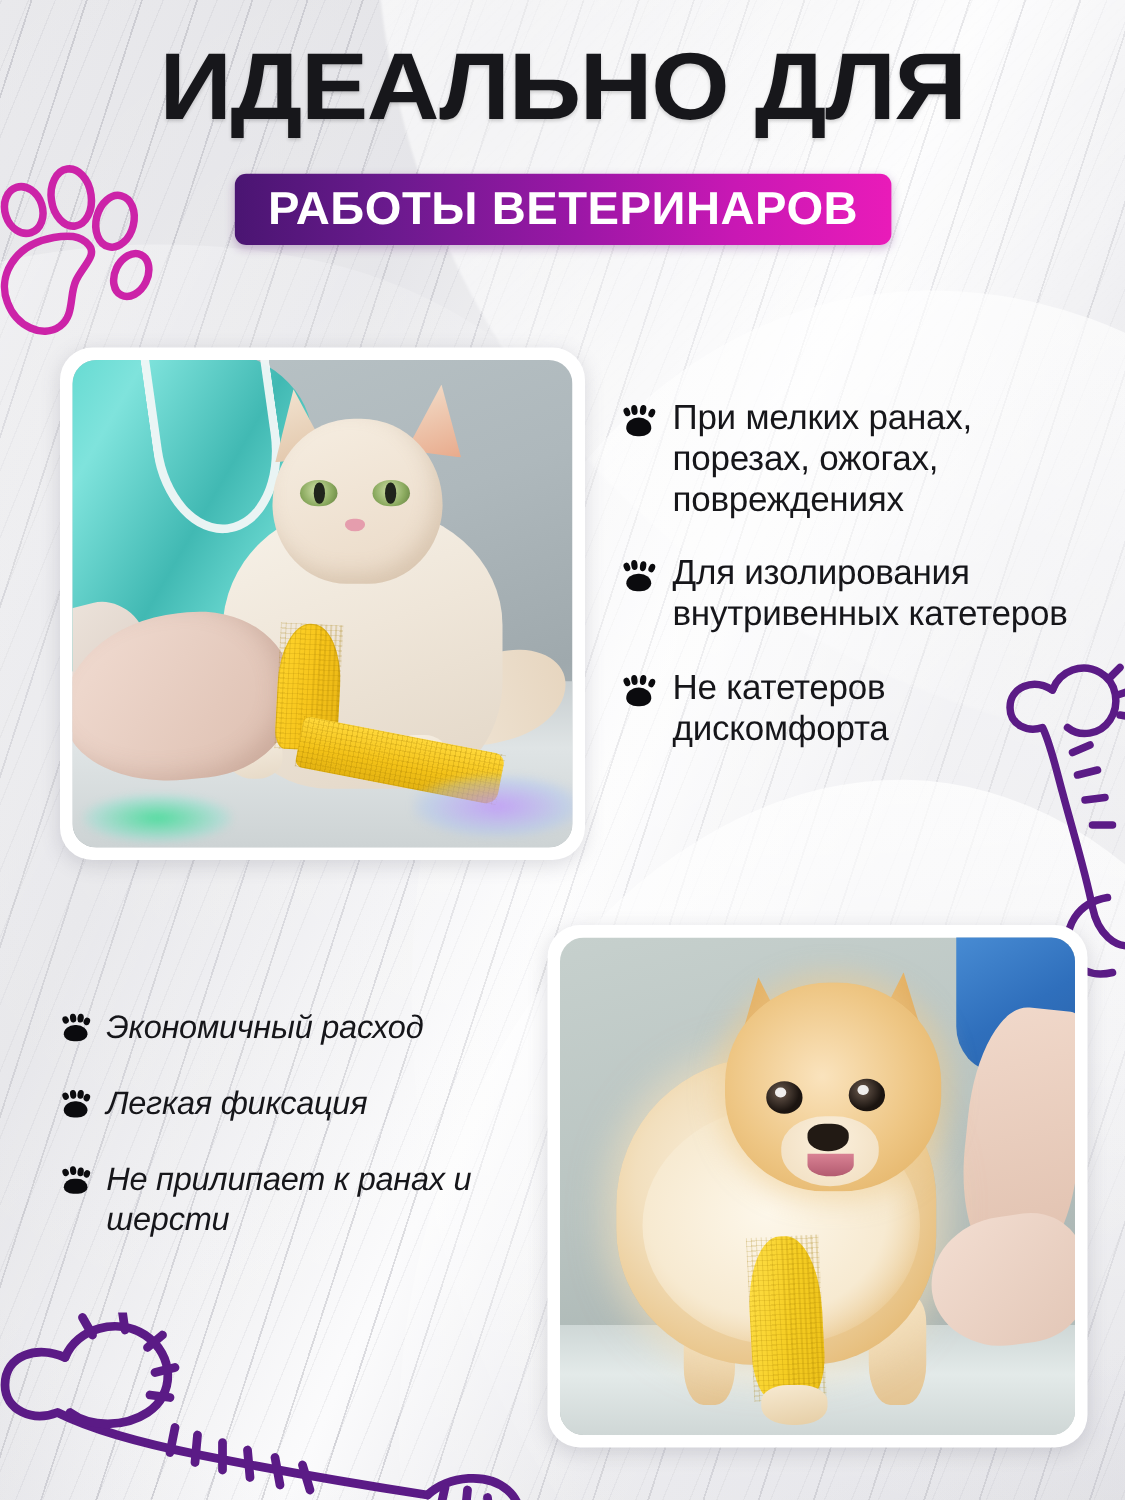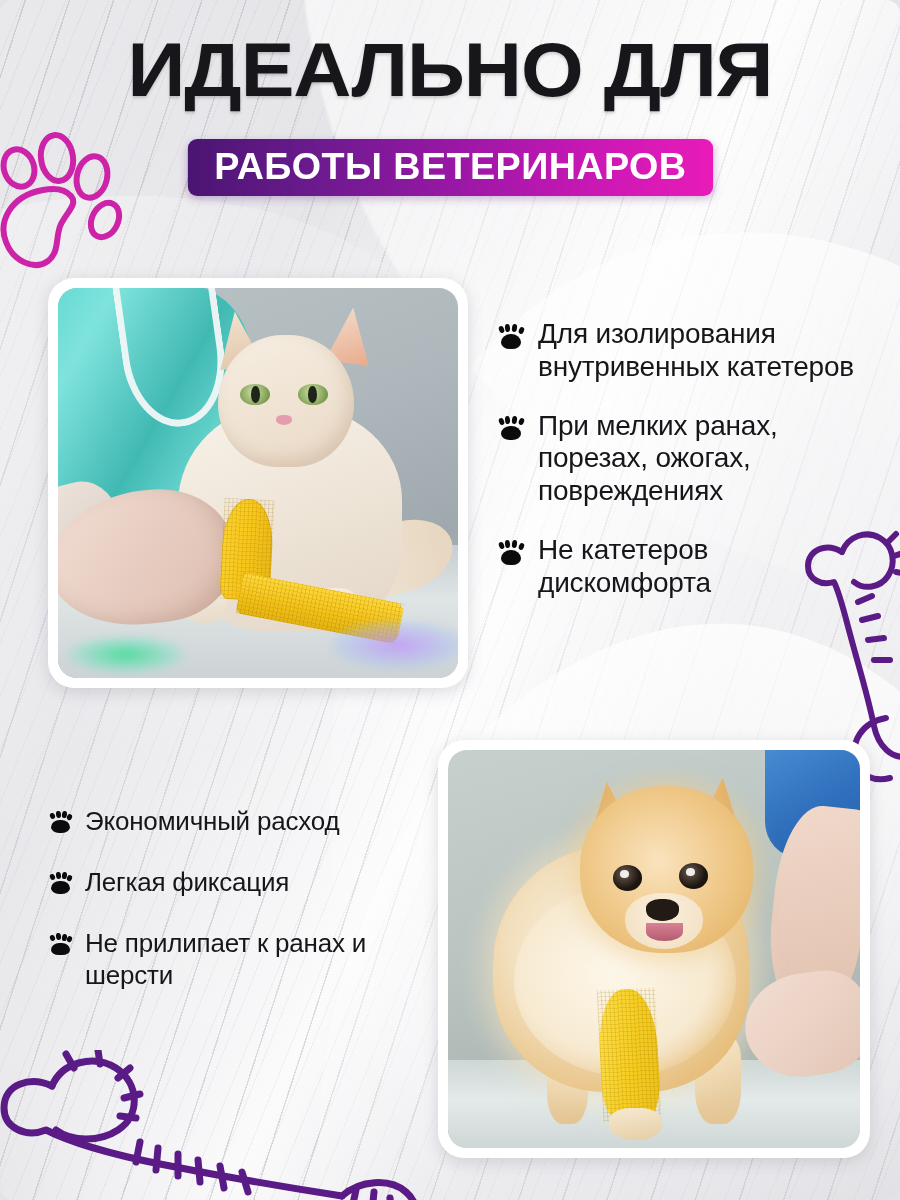--- a/index.html
+++ b/index.html
@@ -1,21 +1,21 @@
 <!DOCTYPE html>
 <html><head>
 <meta charset="utf-8">
 <style>
   html,body{margin:0;padding:0;}
   body{
     width:900px;height:1200px;overflow:hidden;position:relative;
     font-family:"Liberation Sans","DejaVu Sans",sans-serif;
     background:#e4e4e7;
   }
-  #stage{position:absolute;inset:0;overflow:hidden;border-radius:14px;}
+  #stage{position:absolute;inset:0;overflow:hidden;}
 
   
   .bg-base{
     position:absolute;inset:0;
     background:
       linear-gradient(115deg,#e9e9ec 0%,#e2e2e6 28%,#f3f3f5 46%,#fbfbfc 54%,#e6e6ea 70%,#dfdfe4 100%);
   }
   .bg-stripes{
     position:absolute;inset:-10%;
     background-image:repeating-linear-gradient(108deg,
@@ -194,21 +194,21 @@
     background:linear-gradient(100deg,#ffe04a,#f5cd22 55%,#ecc018);
     border-radius:46% 46% 28% 28%;transform:rotate(-3deg);}
   .dog-pawf{position:absolute;left:39%;top:90%;width:13%;height:8%;
     background:linear-gradient(170deg,#f7ead2,#e5cda4);border-radius:40% 40% 46% 46%;}
 
   
   .bullets{position:absolute;}
   .b-right{left:497px;top:318px;width:386px;}
   .b-left{left:48px;top:806px;width:350px;}
   .bullet{display:flex;align-items:flex-start;margin-bottom:26px;}
-  .b-left .bullet{margin-bottom:30px;}
+  .b-left .bullet{margin-bottom:30px;font-style:italic;}
   .pawicon{flex:0 0 auto;width:28px;height:26px;margin-right:13px;margin-top:6px;position:relative;}
   .b-left .pawicon{width:25px;height:23px;margin-top:5px;margin-right:12px;}
   .pawicon i{position:absolute;background:#0b0b0e;border-radius:50%;display:block;}
   .pawicon .t1{width:19%;height:26%;left:6%;top:8%;transform:rotate(-22deg);}
   .pawicon .t2{width:19%;height:30%;left:30%;top:0%;transform:rotate(-7deg);}
   .pawicon .t3{width:19%;height:30%;left:54%;top:1%;transform:rotate(9deg);}
   .pawicon .t4{width:18%;height:26%;left:77%;top:11%;transform:rotate(24deg);}
   .pawicon .pad{width:74%;height:56%;left:13%;top:40%;border-radius:48% 48% 44% 44%/56% 56% 44% 44%;}
   .btext{font-size:28px;line-height:1.17;color:#16161a;font-weight:400;letter-spacing:-.2px;}
   .b-left .btext{font-size:26px;line-height:1.2;}
@@ -348,40 +348,40 @@
 
   <div class="bullets b-right">
     <div class="bullet">
       <span class="pawicon">
         <i class="t1"></i>
           <i class="t2"></i>
           <i class="t3"></i>
           <i class="t4"></i>
           <i class="pad"></i>
       </span>
+      <span class="btext">При мелких ранах, порезах, ожогах, повреждениях</span>
+    </div>
+    <div class="bullet">
+      <span class="pawicon">
+        <i class="t1"></i>
+          <i class="t2"></i>
+          <i class="t3"></i>
+          <i class="t4"></i>
+          <i class="pad"></i>
+      </span>
       <span class="btext">Для изолирования внутривенных катетеров</span>
     </div>
     <div class="bullet">
       <span class="pawicon">
         <i class="t1"></i>
           <i class="t2"></i>
           <i class="t3"></i>
           <i class="t4"></i>
           <i class="pad"></i>
       </span>
-      <span class="btext">При мелких ранах, порезах, ожогах, повреждениях</span>
-    </div>
-    <div class="bullet">
-      <span class="pawicon">
-        <i class="t1"></i>
-          <i class="t2"></i>
-          <i class="t3"></i>
-          <i class="t4"></i>
-          <i class="pad"></i>
-      </span>
       <span class="btext">Не катетеров дискомфорта</span>
     </div>
   </div>
 
   <div class="bullets b-left">
     <div class="bullet">
       <span class="pawicon">
         <i class="t1"></i>
           <i class="t2"></i>
           <i class="t3"></i>

